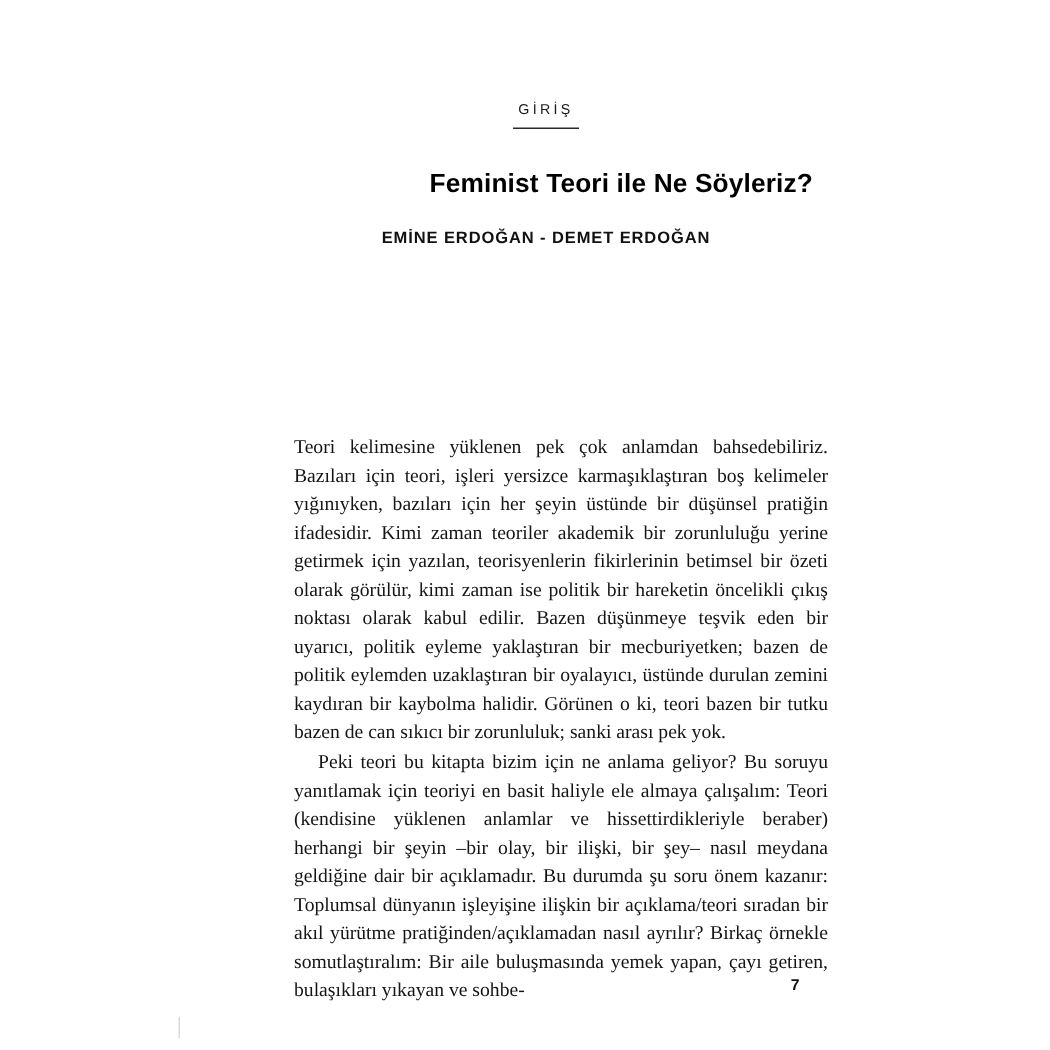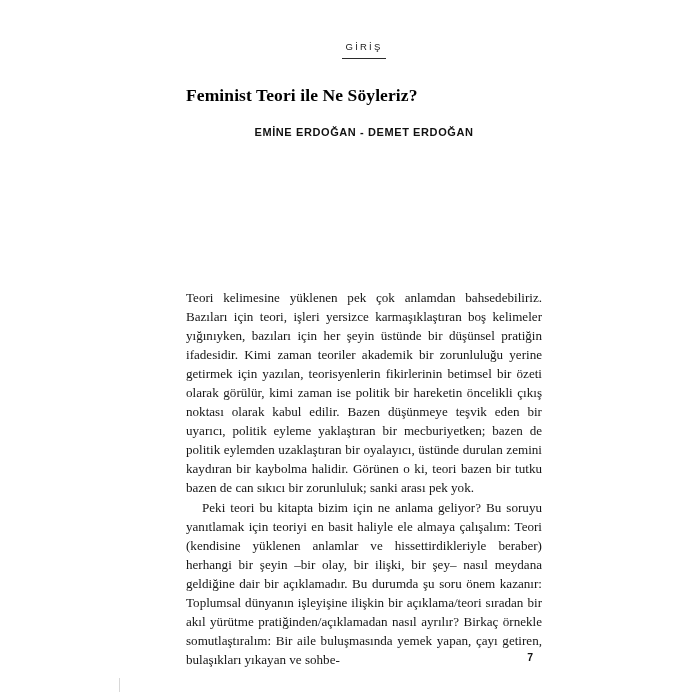--- a/index.html
+++ b/index.html
@@ -16,59 +16,59 @@
   }
   .page {
     position: relative;
     width: 700px;
     height: 700px;
     box-sizing: border-box;
   }
   .content {
     position: absolute;
     left: 186px;
-    top: 41px;
+    top: 68px;
     width: 356px;
   }
   .chapter-label {
     text-align: center;
     font-family: "Liberation Sans", sans-serif;
     font-size: 9.5px;
     letter-spacing: 2.2px;
     color: #1a1a1a;
     margin: 0 0 6px 0;
     font-weight: 400;
   }
   .rule {
     width: 44px;
     height: 1px;
     background: #2a2a2a;
     margin: 6px auto 0 auto;
   }
   .chapter-title {
-    text-align: left;
-    font-family: Liberation Serif, serif;
+    text-align: right;
+    font-family: Liberation Sans, sans-serif;
     font-size: 17.5px;
     font-weight: bold;
     color: #000000;
     margin: 26px 0 0 0;
     letter-spacing: 0.1px;
   }
   .authors {
     text-align: center;
     font-family: "Liberation Sans", sans-serif;
     font-size: 11px;
     font-weight: bold;
     letter-spacing: 0.6px;
     color: #111111;
     margin: 20px 0 0 0;
   }
   .body-text {
     position: absolute;
-    left: 186px;
+    left: 196px;
     top: 288px;
     width: 356px;
     font-family: "Liberation Serif", serif;
     font-size: 13.1px;
     line-height: 19.05px;
     text-align: justify;
     color: #151515;
     hyphens: manual;
   }
   .body-text p {

